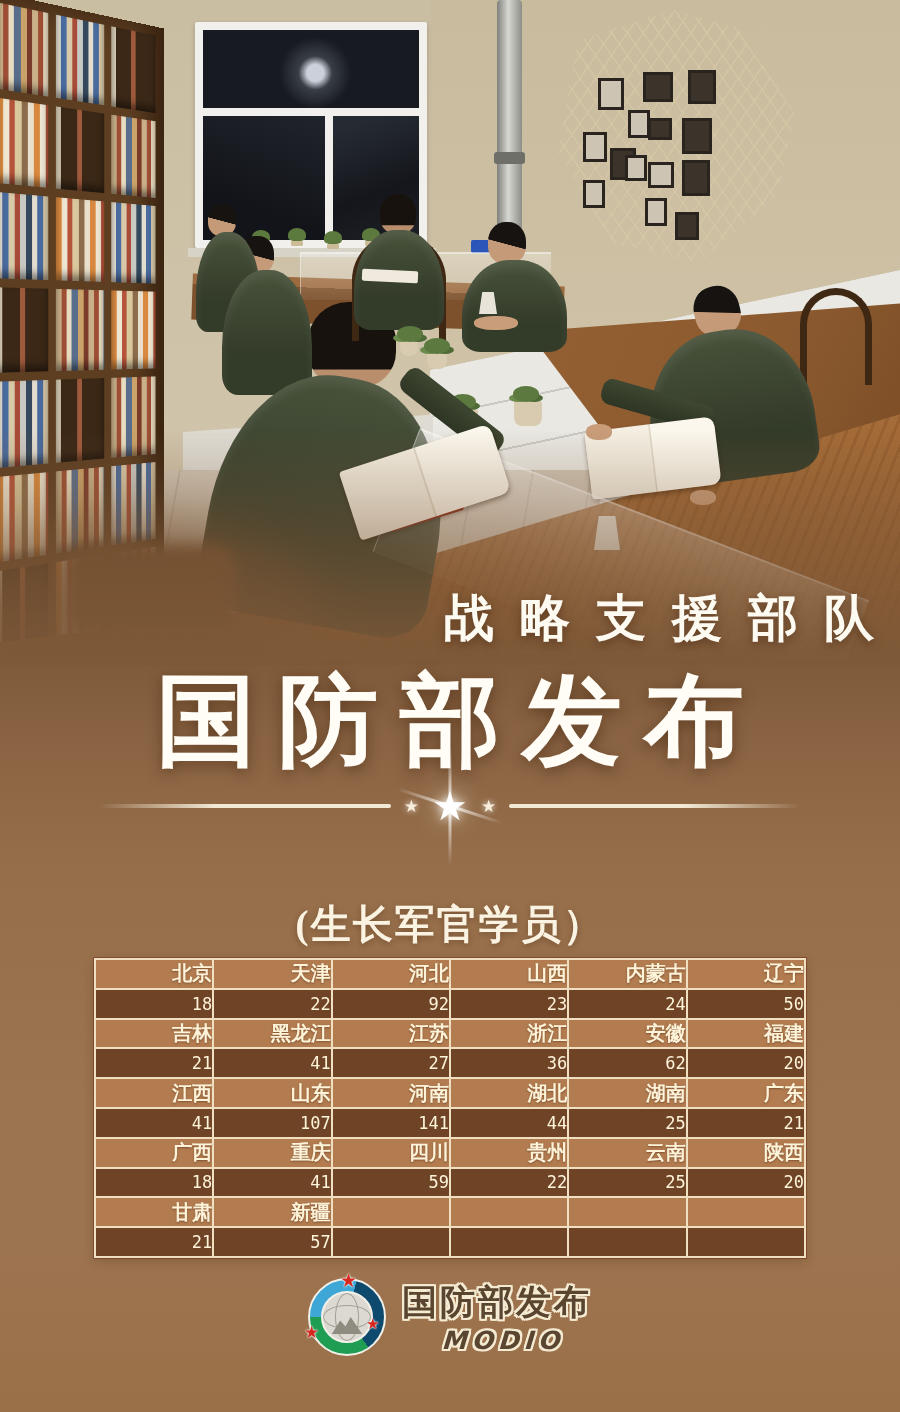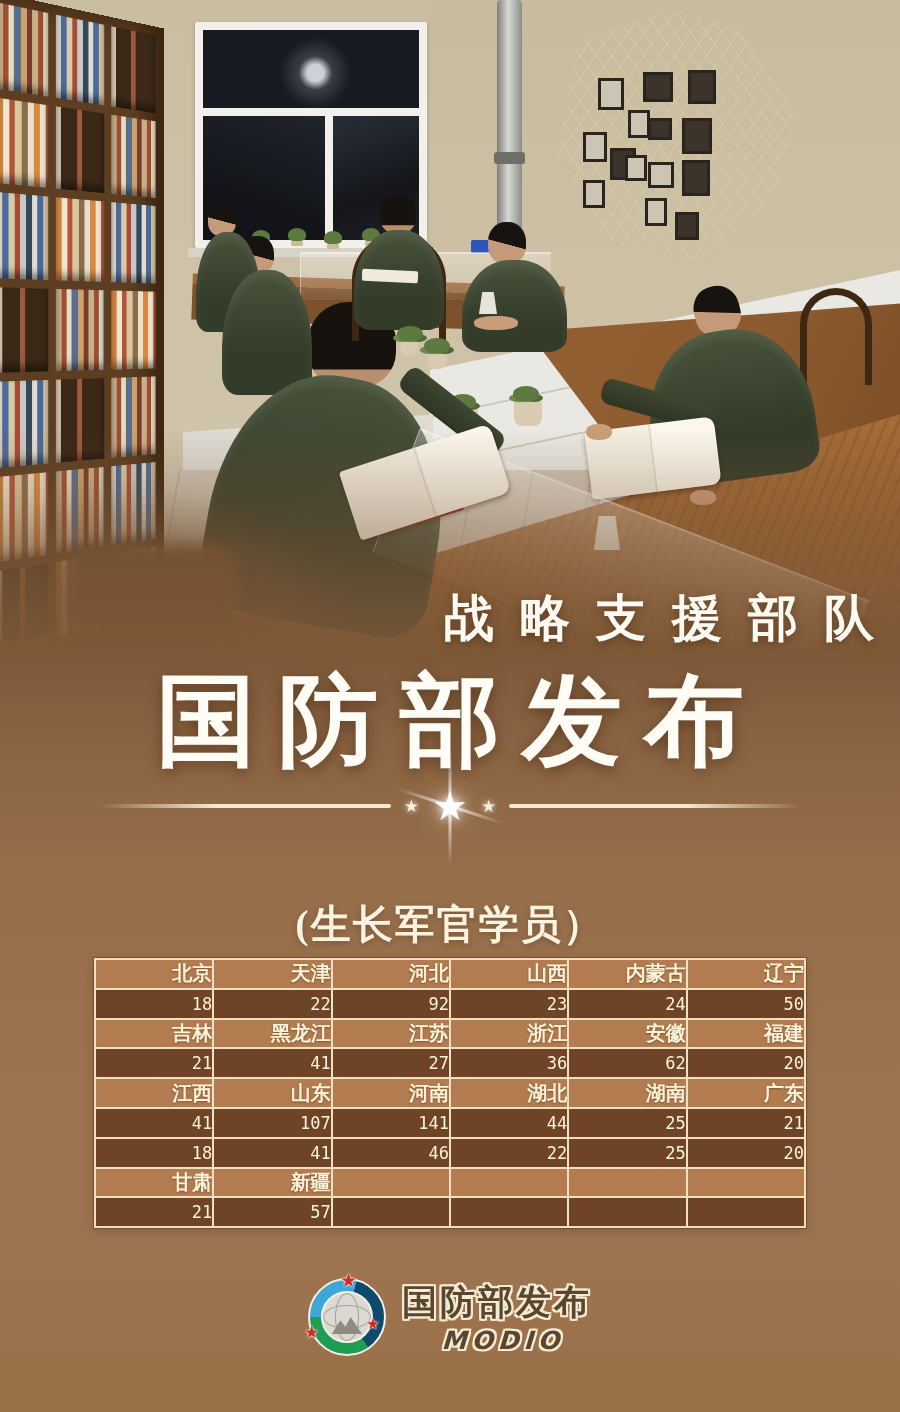--- a/index.html
+++ b/index.html
@@ -340,24 +340,32 @@
           <td>广东</td>
         </tr>
         <tr class="values">
           <td>41</td>
           <td>107</td>
           <td>141</td>
           <td>44</td>
           <td>25</td>
           <td>21</td>
         </tr>
+        <tr class="provinces">
+          <td>广西</td>
+          <td>重庆</td>
+          <td>四川</td>
+          <td>贵州</td>
+          <td>云南</td>
+          <td>陕西</td>
+        </tr>
         <tr class="values">
           <td>18</td>
           <td>41</td>
-          <td>46</td>
+          <td>59</td>
           <td>22</td>
           <td>25</td>
           <td>20</td>
         </tr>
         <tr class="provinces">
           <td>甘肃</td>
           <td>新疆</td>
           <td></td>
           <td></td>
           <td></td>

